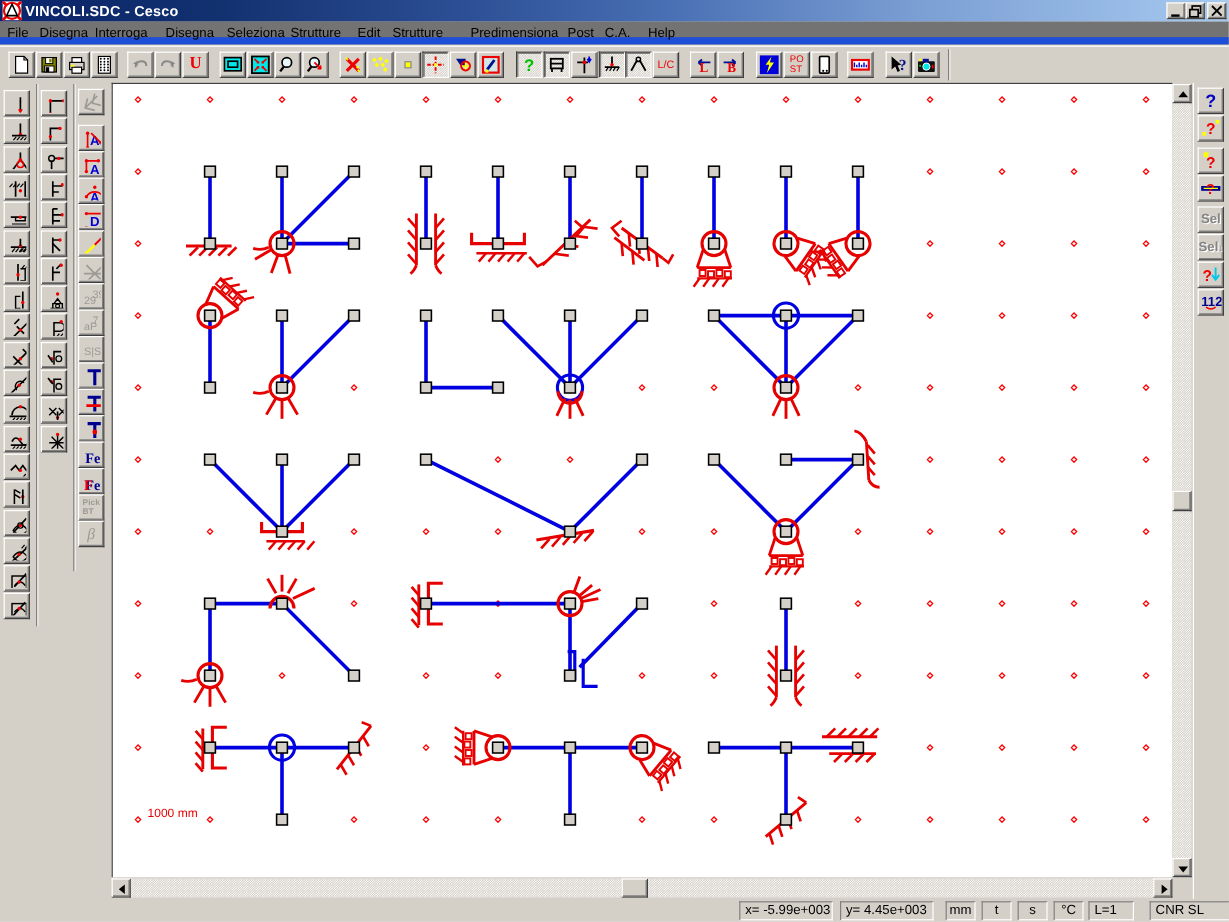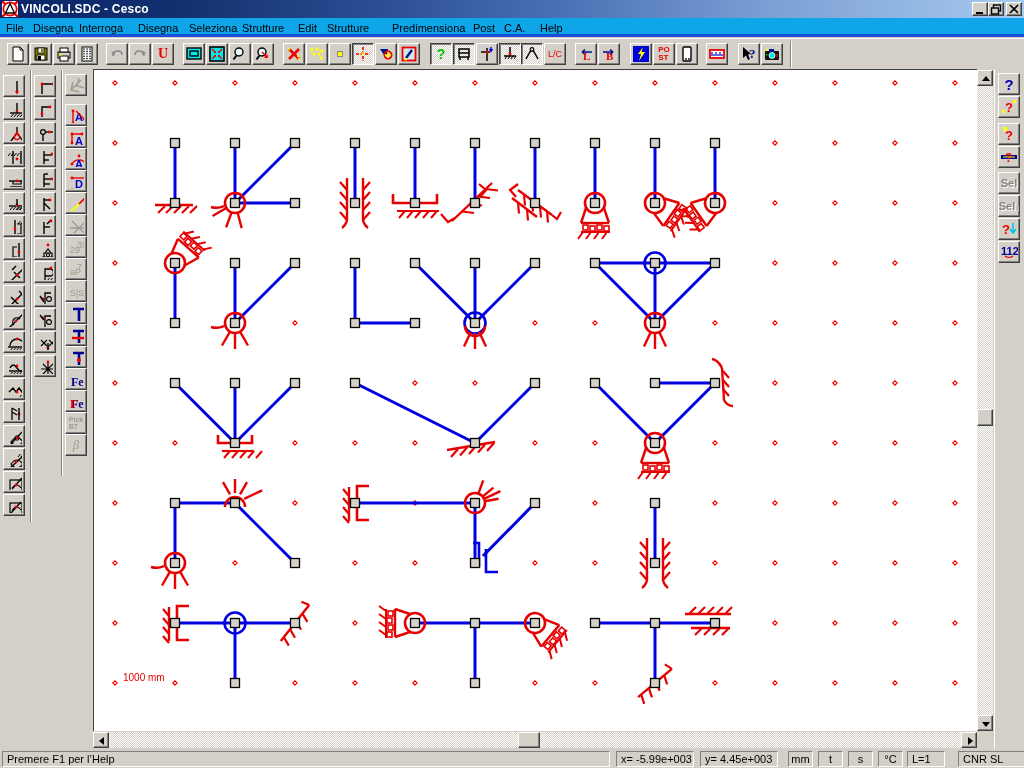--- a/index.html
+++ b/index.html
@@ -2,22 +2,22 @@
 <html><head><meta charset="utf-8"><style>
 *{margin:0;padding:0;box-sizing:border-box}
 html,body{width:1024px;height:768px;overflow:hidden;background:#d4d0c8;
  font-family:"Liberation Sans",sans-serif;position:relative}
 .titlebar{position:absolute;left:0;top:0;width:1024px;height:18px;
  background:linear-gradient(to right,#0a246a 0%,#12316f 18%,#2d4f95 38%,#4a71b5 55%,#7c9fd4 75%,#a6caf0 100%);}
 .title{position:absolute;left:21px;top:2px;color:#fff;font-weight:bold;font-size:12px;letter-spacing:.2px}
 .wbtn{position:absolute;top:2px;width:16px;height:14px;background:#d4d0c8;
  border:1px solid;border-color:#fff #404040 #404040 #fff;box-shadow:inset -1px -1px 0 #808080;
  font-size:9px;text-align:center;line-height:12px;font-weight:bold}
-.menubar{position:absolute;left:0;top:18px;width:1024px;height:19px;background:#0ea5e9;
- border-bottom:3px solid #1d4ed8}
+.menubar{position:absolute;left:0;top:18px;width:1024px;height:19px;background:#737373;
+ border-bottom:6px solid #1d4ed8}
 .mi{position:absolute;top:4px;font-size:11px;color:#000}
 .tbtn{position:absolute;background:#d4d0c8;border:1px solid;border-color:#fff #404040 #404040 #fff;
  box-shadow:inset -1px -1px 0 #808080,inset 1px 1px 0 #d4d0c8;
  display:flex;align-items:center;justify-content:center;overflow:hidden}
 .tbtn.press{border-color:#404040 #fff #fff #404040;box-shadow:inset 1px 1px 0 #808080;
  background-image:linear-gradient(45deg,#fff 25%,transparent 25%,transparent 75%,#fff 75%),
  linear-gradient(45deg,#fff 25%,transparent 25%,transparent 75%,#fff 75%);
  background-size:2px 2px;background-position:0 0,1px 1px}
 .colsep{position:absolute;width:2px;border-left:1px solid #808080;border-right:1px solid #fff}
 .sbtrack{position:absolute;background-image:linear-gradient(45deg,#fff 25%,transparent 25%,transparent 75%,#fff 75%),
@@ -244,21 +244,21 @@
       <text x="5" y="14" font-size="11" font-weight="bold" fill="#e00" font-family="Liberation Serif">B</text>
     </svg>
   </div>
 <div class="tbtn " style="left:630px;top:43px;width:22px;height:22px">
     <svg width="16" height="16" viewBox="0 0 16 16">
       <rect x="0" y="0" width="16" height="16" fill="#0000d8"></rect>
       <path d="M10,1 L5,8 h3 l-2,7 l6,-9 h-3.5 z" fill="#ff0"></path>
     </svg>
   </div>
 <div class="tbtn " style="left:653px;top:43px;width:22px;height:22px">
-    <span style="color:#e00;font-weight:bold;font-size:8px;line-height:8px">PO<br>ST</span>
+    <span style="color:#e00;font-weight:normal;font-size:8px;line-height:8px">PO<br>ST</span>
   </div>
 <div class="tbtn " style="left:676px;top:43px;width:22px;height:22px">
     <svg width="16" height="16" viewBox="0 0 16 16">
       <rect x="4" y="1" width="8" height="14" rx="1" fill="#fff" stroke="#000" stroke-width="1.4"></rect>
       <circle cx="7" cy="13" r=".9" fill="#000"></circle>
       <circle cx="10" cy="13" r=".9" fill="#000"></circle>
     </svg>
   </div>
 <div class="tbtn " style="left:706px;top:43px;width:22px;height:22px">
     <svg width="16" height="16" viewBox="0 0 16 16">
@@ -1258,21 +1258,20 @@
       <path d="M13,3 v9 m-3,-3 l3,4 l3,-4" fill="none" stroke="#00c8e8" stroke-width="1.6"></path>
     </svg>
   </div>
 <div class="tbtn " style="left:998px;top:241px;width:22px;height:22px">
     <svg width="18" height="18">
       <text x="1" y="12" font-size="11" font-weight="bold" fill="#000090">112</text>
       <path d="M5,13 q4,3 8,0" fill="none" stroke="#e00" stroke-width="1.2"></path>
     </svg>
   </div>
 <div class="statusbar">
-    <div class="spanel" style="left:2px;width:608px;padding-left:4px;">Premere F1 per l’Help</div>
     <div class="spanel" style="left:616px;width:78px;padding-left:4px;">x= -5.99e+003</div>
     <div class="spanel" style="left:700px;width:78px;padding-left:4px;">y= 4.45e+003</div>
     <div class="spanel" style="left:788px;width:25px;text-align:center;">mm</div>
     <div class="spanel" style="left:818px;width:25px;text-align:center;">t</div>
     <div class="spanel" style="left:848px;width:25px;text-align:center;">s</div>
     <div class="spanel" style="left:878px;width:25px;text-align:center;">°C</div>
     <div class="spanel" style="left:907px;width:38px;padding-left:4px;">L=1</div>
     <div class="spanel" style="left:958px;width:77px;padding-left:4px;">CNR SL</div>
   </div>
 </body></html>

